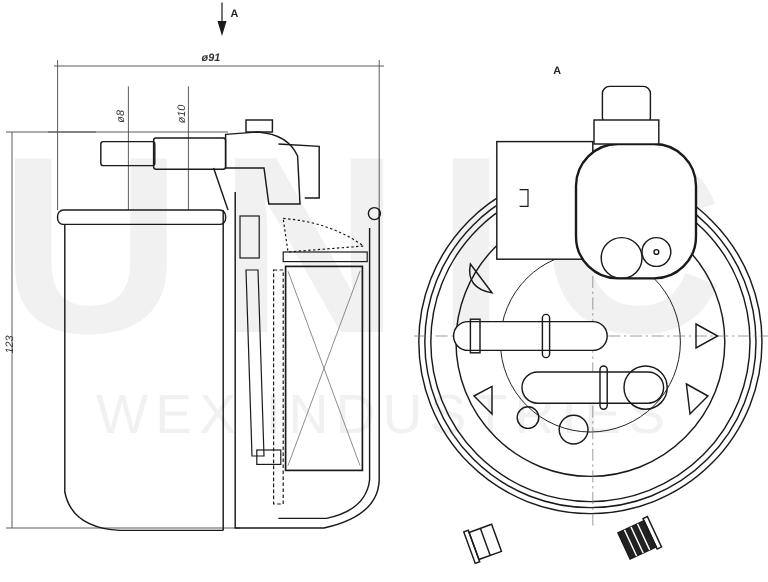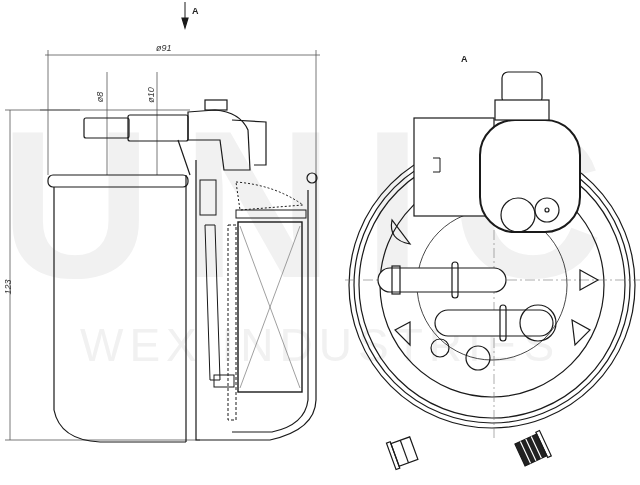--- a/index.html
+++ b/index.html
@@ -115,16 +115,16 @@
     <rect x="0" y="-12" width="24" height="24" fill="#222"></rect>
     <line x1="6" y1="-12" x2="6" y2="12" stroke="#fff"></line>
     <line x1="12" y1="-12" x2="12" y2="12" stroke="#fff"></line>
     <line x1="18" y1="-12" x2="18" y2="12" stroke="#fff"></line>
     <rect x="24" y="-14" width="4" height="28"></rect>
   </g>
 </svg>
 
 <span class="lbl" style="left:192px;top:6px;">A</span>
 <span class="lbl" style="left:461px;top:54px;">A</span>
-<span class="dimtxt" style="left:156px;top:43px;">ø91</span>
+<span class="dimtxt" style="left:168px;top:43px;font-weight:bold;">ø91</span>
 <span class="dimtxt" style="left:95px;top:92px;transform:rotate(-90deg);">ø8</span>
 <span class="dimtxt" style="left:143px;top:90px;transform:rotate(-90deg);">ø10</span>
 <span class="dimtxt" style="left:0px;top:282px;transform:rotate(-90deg);">123</span>
 
 </body></html>

